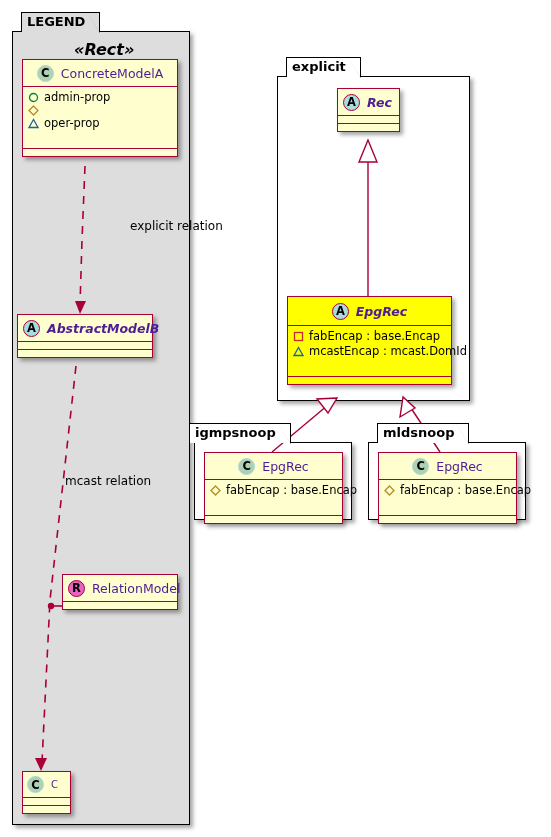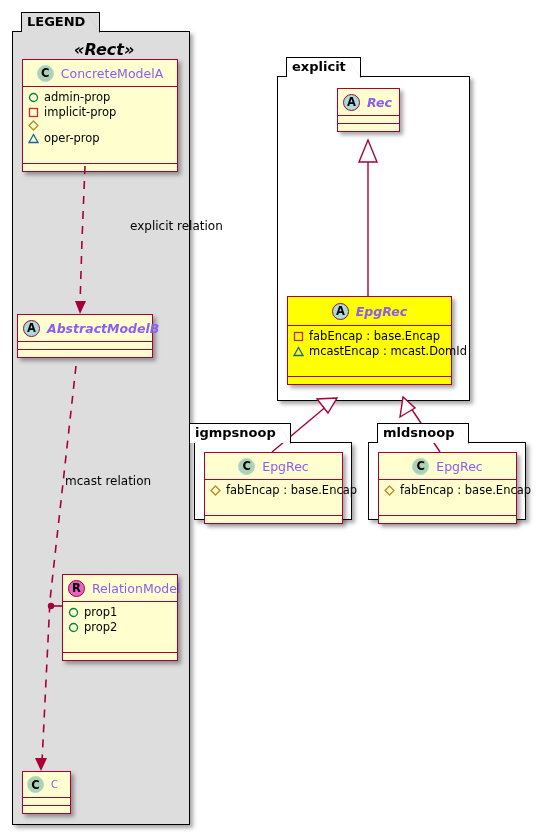--- a/index.html
+++ b/index.html
@@ -79,21 +79,21 @@
     justify-content: center;
     height: 26px;
     border-bottom: 1.5px solid #A80036;
     gap: 7px;
     padding: 0 6px;
     white-space: nowrap;
   }
   .cls-title.left { justify-content: flex-start; }
   .cls-name {
     font-size: 12.5px;
-    color: #8b5cf6;
+    color: #4c1d95;
   }
   .cls-name.ital { font-style: italic; font-weight: bold; }
   .cls-name.small { font-size: 10px; }
 
   .badge {
     width: 17px; height: 17px;
     border-radius: 50%;
     display: flex;
     align-items: center;
     justify-content: center;
@@ -168,28 +168,20 @@
         <span class="vis">
           <svg viewBox="0 0 11 11" width="11" height="11">
               <circle cx="5.5" cy="5.5" r="4" fill="none" stroke="#038048" stroke-width="1.3"></circle>
             </svg>
         </span>
         <span>admin-prop</span>
       </div>
       <div class="attr">
         <span class="vis">
           <svg viewBox="0 0 11 11" width="11" height="11">
-              <rect x="1.5" y="1.5" width="8" height="8" fill="none" stroke="#C82930" stroke-width="1.3"></rect>
-            </svg>
-        </span>
-        <span>implicit-prop</span>
-      </div>
-      <div class="attr">
-        <span class="vis">
-          <svg viewBox="0 0 11 11" width="11" height="11">
               <polygon points="5.5,1 10,5.5 5.5,10 1,5.5" fill="none" stroke="#B38D22" stroke-width="1.3"></polygon>
             </svg>
         </span>
       </div>
       <div class="attr">
         <span class="vis">
           <svg viewBox="0 0 11 11" width="11" height="11">
               <polygon points="5.5,1.5 10,9.5 1,9.5" fill="none" stroke="#1963A0" stroke-width="1.3"></polygon>
             </svg>
         </span>
@@ -206,38 +198,20 @@
     </div>
     <div class="cls-attrs empty"></div>
     <div class="cls-foot"></div>
   </div>
 
   <div class="cls" style="left:62px; top:574px; width:116px;">
     <div class="cls-title left" style="padding-left:5px;">
       <span class="badge r">R</span>
       <span class="cls-name">RelationModel</span>
     </div>
-    <div class="cls-attrs">
-      <div class="attr">
-        <span class="vis">
-          <svg viewBox="0 0 11 11" width="11" height="11">
-              <circle cx="5.5" cy="5.5" r="4" fill="none" stroke="#038048" stroke-width="1.3"></circle>
-            </svg>
-        </span>
-        <span>prop1</span>
-      </div>
-      <div class="attr">
-        <span class="vis">
-          <svg viewBox="0 0 11 11" width="11" height="11">
-              <circle cx="5.5" cy="5.5" r="4" fill="none" stroke="#038048" stroke-width="1.3"></circle>
-            </svg>
-        </span>
-        <span>prop2</span>
-      </div>
-    </div>
     <div class="cls-foot"></div>
   </div>
 
   <div class="cls" style="left:22px; top:771px; width:49px;">
     <div class="cls-title left" style="padding-left:4px; height:25px;">
       <span class="badge c">C</span>
       <span class="cls-name small">C</span>
     </div>
     <div class="cls-attrs empty"></div>
     <div class="cls-foot"></div>

